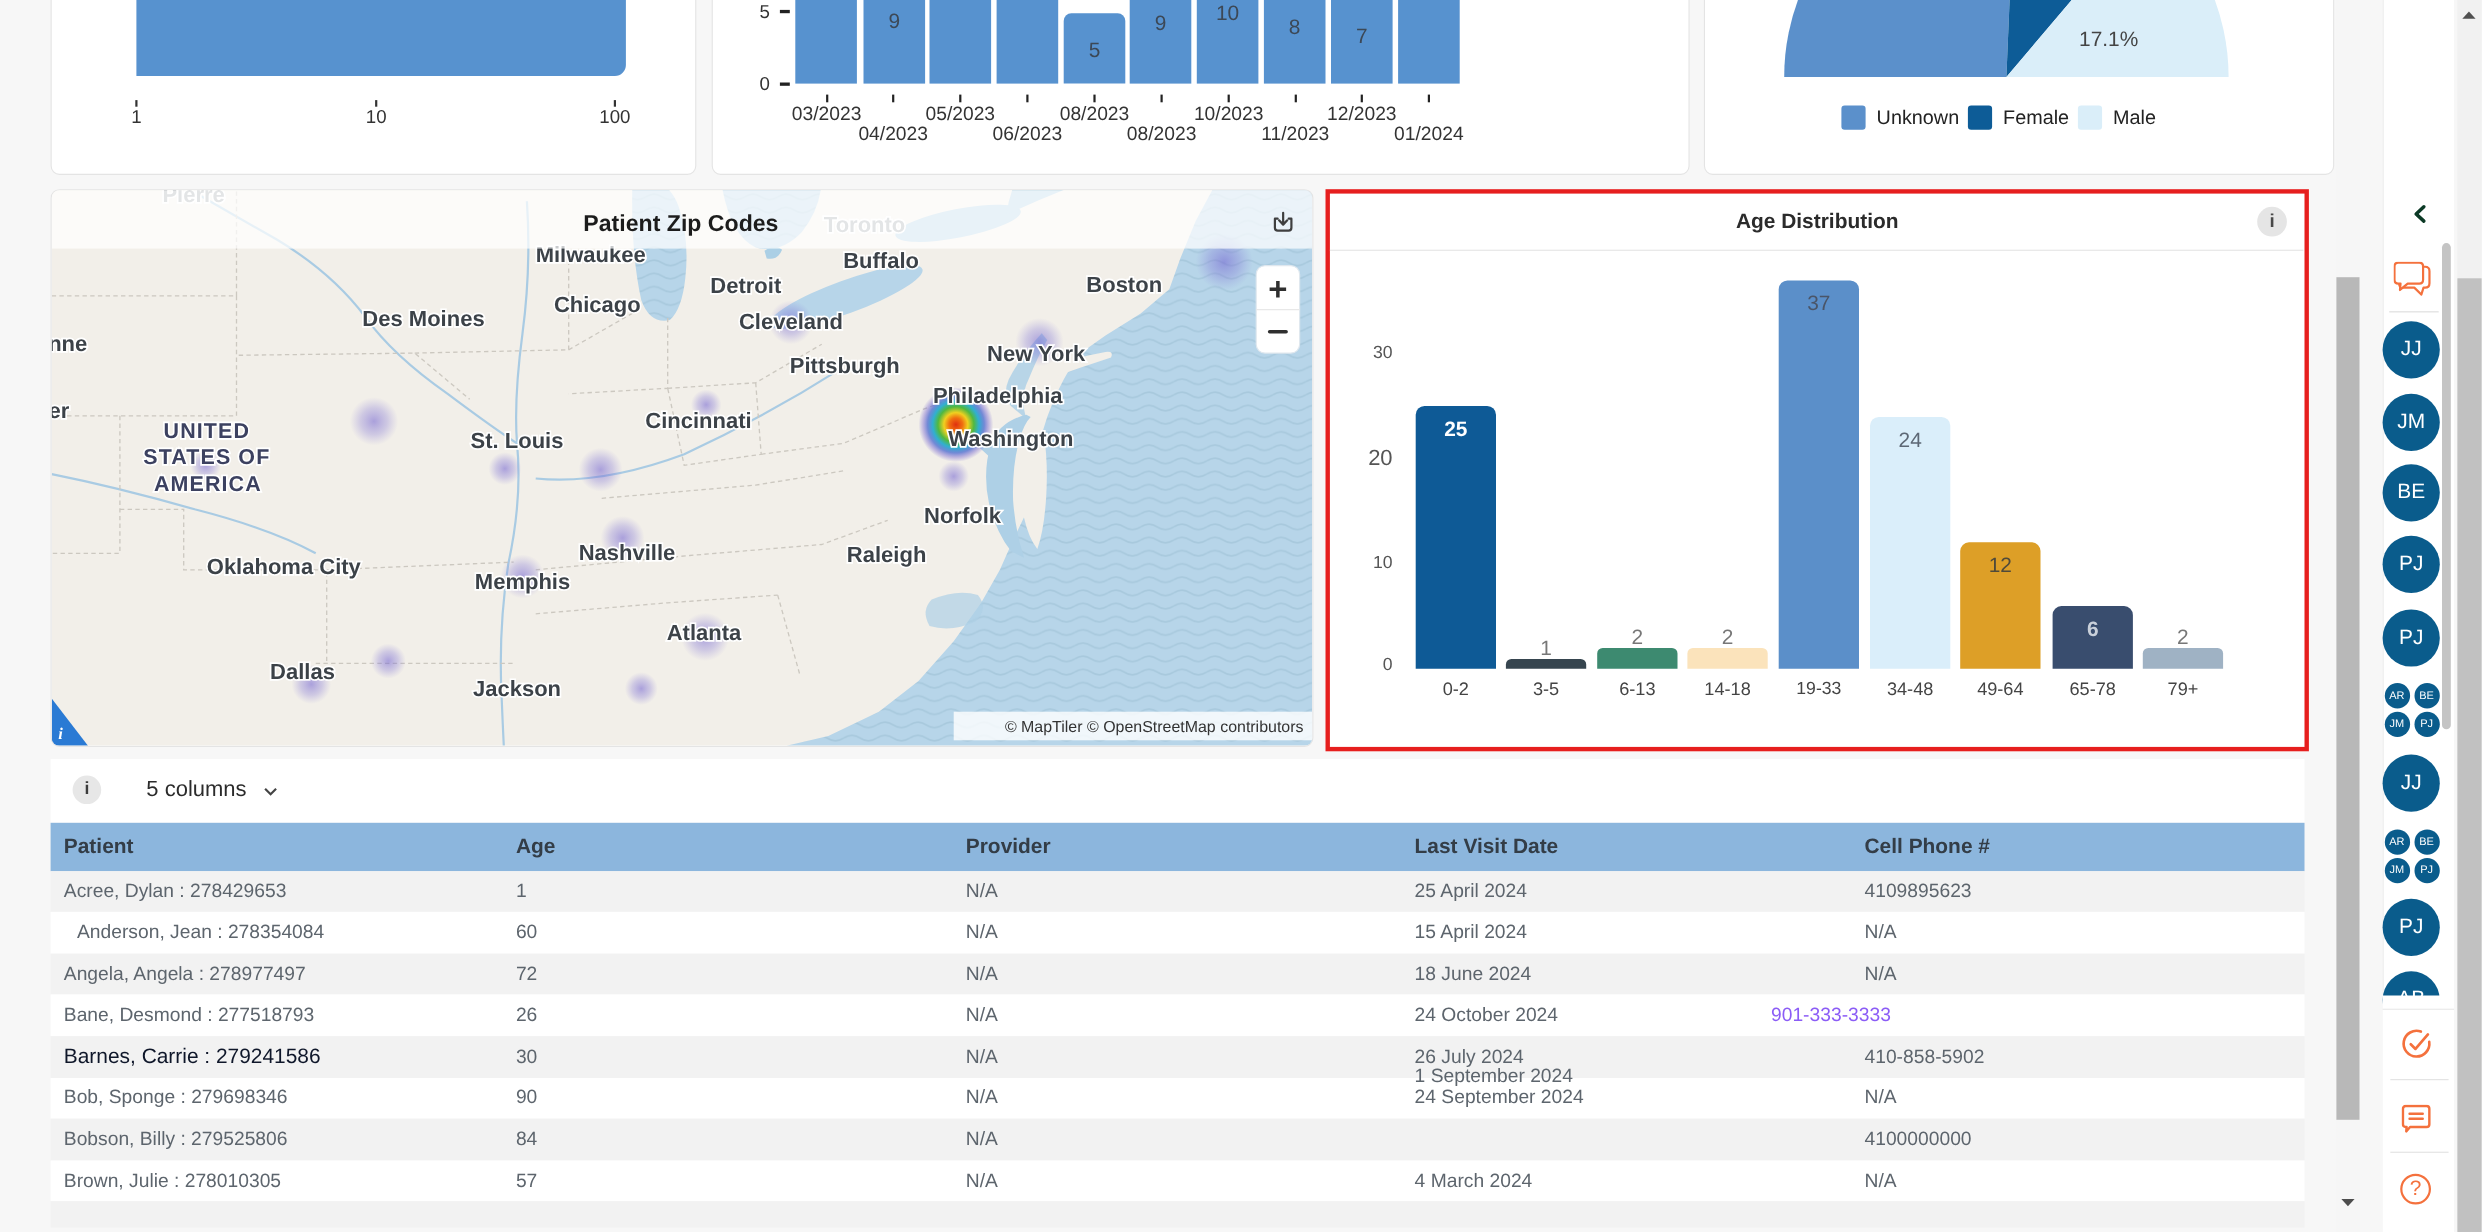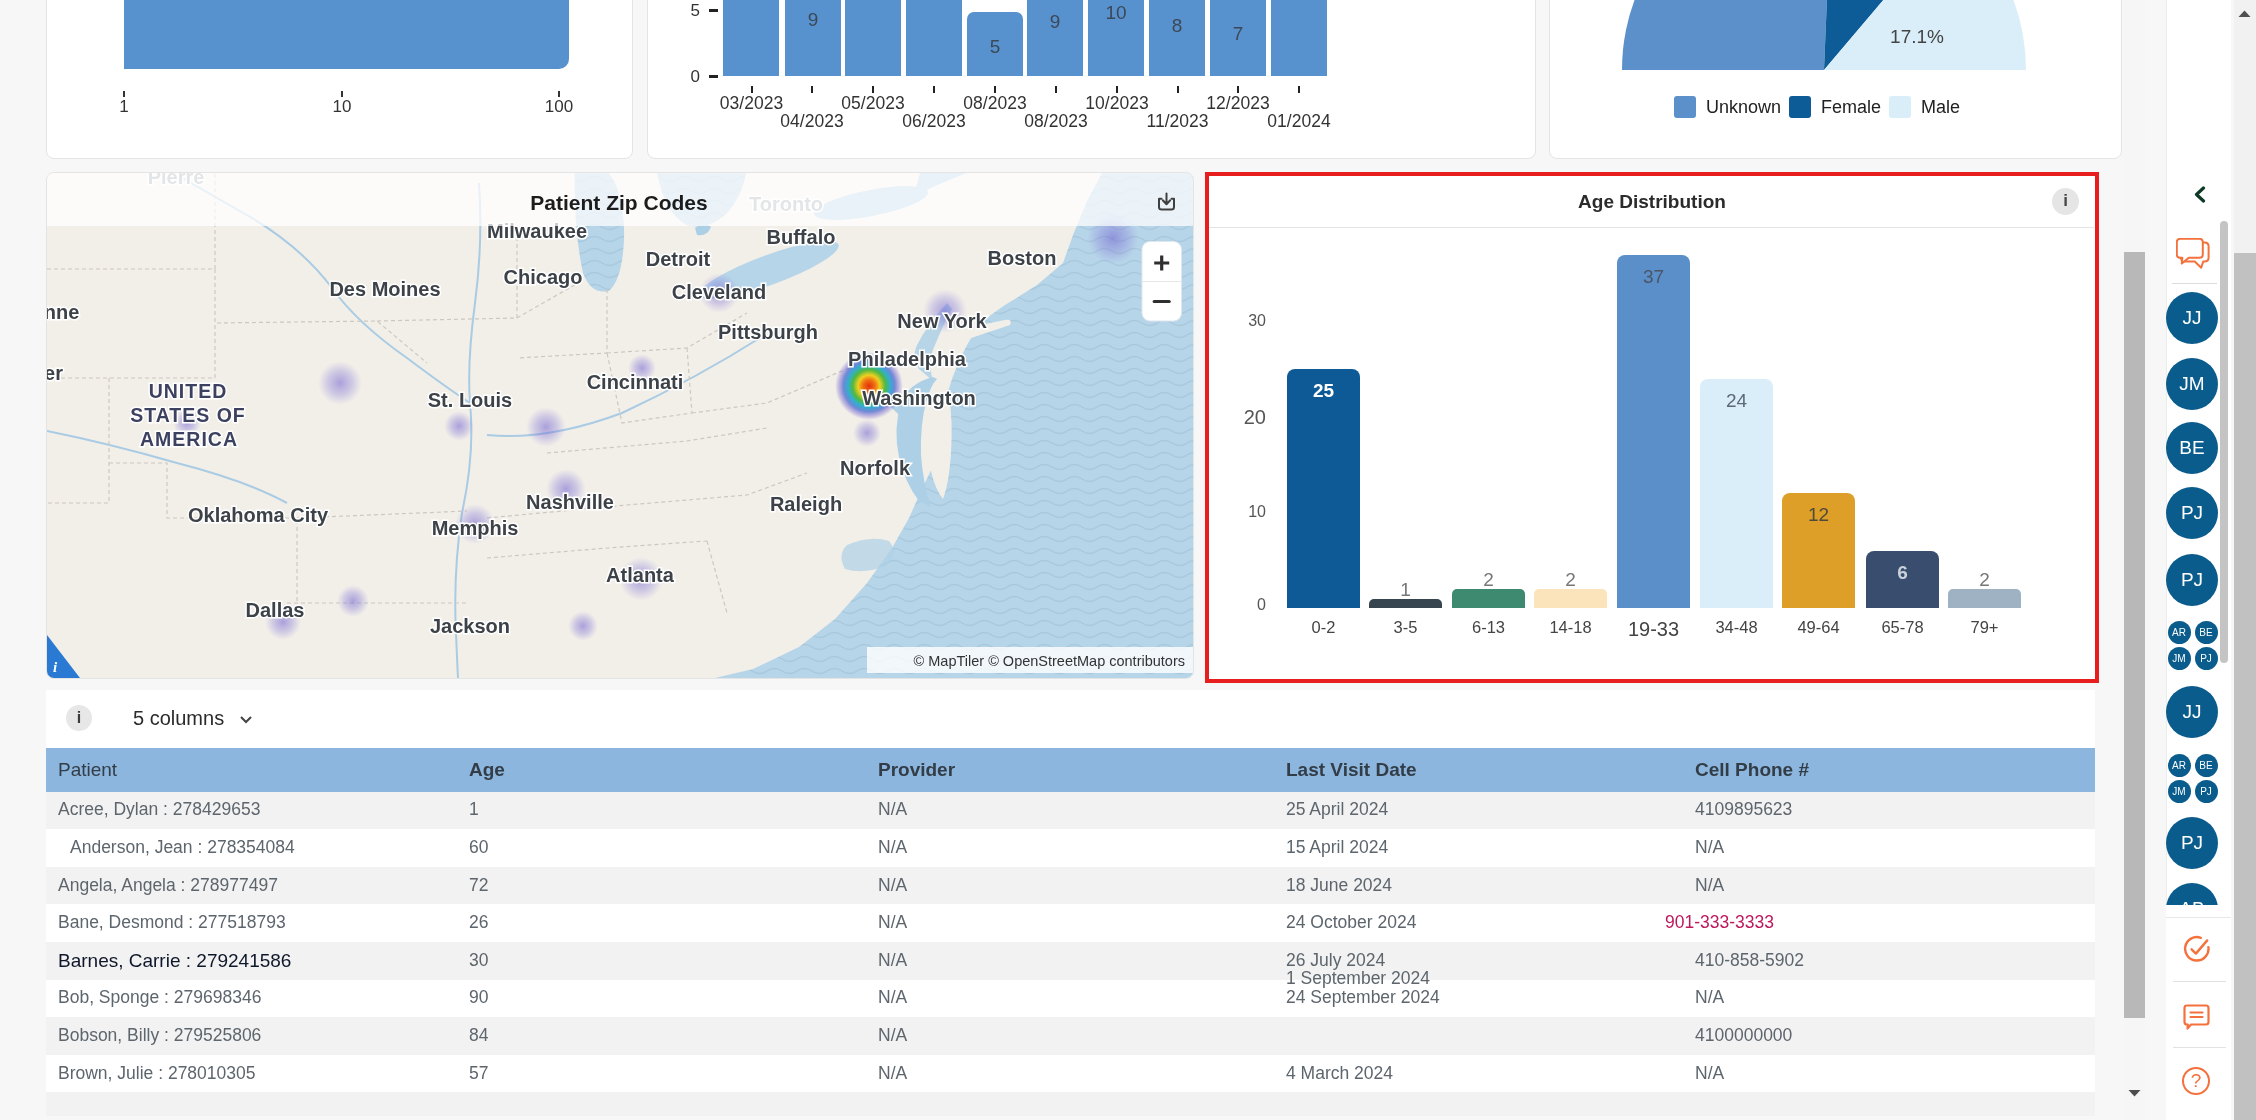--- a/index.html
+++ b/index.html
@@ -219,42 +219,42 @@
 <div class="lbl" style="left:1369px;top:578.5px;width:73px;text-align:center;font-size:19px;color:#777;">1</div>
 <div class="lbl" style="left:1359px;top:618px;width:93px;text-align:center;font-size:16.5px;color:#444;">3-5</div>
 <div class="abs" style="left:1452px;top:588.9px;width:73px;height:19.1px;background:#3d8a70;border-radius:5px 5px 0 0;"></div>
 <div class="lbl" style="left:1452px;top:568.9px;width:73px;text-align:center;font-size:19px;color:#777;">2</div>
 <div class="lbl" style="left:1442px;top:618px;width:93px;text-align:center;font-size:16.5px;color:#444;">6-13</div>
 <div class="abs" style="left:1534px;top:588.9px;width:73px;height:19.1px;background:#fbe3bb;border-radius:5px 5px 0 0;"></div>
 <div class="lbl" style="left:1534px;top:568.9px;width:73px;text-align:center;font-size:19px;color:#777;">2</div>
 <div class="lbl" style="left:1524px;top:618px;width:93px;text-align:center;font-size:16.5px;color:#444;">14-18</div>
 <div class="abs" style="left:1617px;top:254.6px;width:73px;height:353.4px;background:#5b8fc9;border-radius:8px 8px 0 0;"></div>
 <div class="lbl" style="left:1617px;top:265.6px;width:73px;text-align:center;font-size:19px;color:#4a5568;">37</div>
-<div class="lbl" style="left:1607px;top:618px;width:93px;text-align:center;font-size:20px;color:#444;">19-33</div>
+<div class="lbl" style="left:1607px;top:618px;width:93px;text-align:center;font-size:16px;color:#444;">19-33</div>
 <div class="abs" style="left:1700px;top:378.8px;width:73px;height:229.2px;background:#daeefa;border-radius:8px 8px 0 0;"></div>
 <div class="lbl" style="left:1700px;top:389.8px;width:73px;text-align:center;font-size:19px;color:#5d6875;">24</div>
 <div class="lbl" style="left:1690px;top:618px;width:93px;text-align:center;font-size:16.5px;color:#444;">34-48</div>
 <div class="abs" style="left:1782px;top:493.4px;width:73px;height:114.6px;background:#dd9f27;border-radius:8px 8px 0 0;"></div>
 <div class="lbl" style="left:1782px;top:504.4px;width:73px;text-align:center;font-size:19px;color:#4f4a3a;">12</div>
 <div class="lbl" style="left:1772px;top:618px;width:93px;text-align:center;font-size:16.5px;color:#444;">49-64</div>
 <div class="abs" style="left:1866px;top:550.7px;width:73px;height:57.3px;background:#394d6e;border-radius:8px 8px 0 0;"></div>
 <div class="lbl" style="left:1866px;top:561.7px;width:73px;text-align:center;font-size:19px;font-weight:bold;color:#c9d0da;">6</div>
 <div class="lbl" style="left:1856px;top:618px;width:93px;text-align:center;font-size:16.5px;color:#444;">65-78</div>
 <div class="abs" style="left:1948px;top:588.9px;width:73px;height:19.1px;background:#9fb2c4;border-radius:5px 5px 0 0;"></div>
 <div class="lbl" style="left:1948px;top:568.9px;width:73px;text-align:center;font-size:19px;color:#777;">2</div>
 <div class="lbl" style="left:1938px;top:618px;width:93px;text-align:center;font-size:16.5px;color:#444;">79+</div>
 
 <div class="abs" style="left:46px;top:690px;width:2049px;height:58px;background:#fff;"></div>
 <div class="abs" style="left:66px;top:705px;width:26px;height:26px;border-radius:50%;background:#e7e7e7;text-align:center;font-size:16px;color:#3c3c3c;line-height:25px;font-weight:bold;">i</div>
 <div class="lbl" style="left:133px;top:707px;font-size:20px;color:#2b2b2b;">5 columns</div>
 <svg class="abs" style="left:239px;top:715px;" width="14" height="10" viewBox="0 0 14 10">
       <path d="M2,2 L7,7 L12,2" stroke="#444" stroke-width="2" fill="none"></path>
     </svg>
 <div class="abs" style="left:46px;top:748px;width:2049px;height:43.5px;background:#8cb6dd;"></div>
-<div class="lbl" style="left:58px;top:759px;font-size:19px;font-weight:normal;color:#333d47;">Patient</div>
+<div class="lbl" style="left:58px;top:759px;font-size:19px;font-weight:bold;color:#333d47;">Patient</div>
 <div class="lbl" style="left:469px;top:759px;font-size:19px;font-weight:bold;color:#333d47;">Age</div>
 <div class="lbl" style="left:878px;top:759px;font-size:19px;font-weight:bold;color:#333d47;">Provider</div>
 <div class="lbl" style="left:1286px;top:759px;font-size:19px;font-weight:bold;color:#333d47;">Last Visit Date</div>
 <div class="lbl" style="left:1695px;top:759px;font-size:19px;font-weight:bold;color:#333d47;">Cell Phone #</div>
 <div class="abs" style="left:46px;top:791.6px;width:2049px;height:37.6px;background:#f2f2f2;"></div>
 <div class="lbl" style="left:58px;top:799.4px;font-size:17.5px;color:#5d656d;">Acree, Dylan : 278429653</div>
 <div class="lbl" style="left:469px;top:799.4px;font-size:17.5px;color:#5d656d;">1</div>
 <div class="lbl" style="left:878px;top:799.4px;font-size:17.5px;color:#5d656d;">N/A</div>
 <div class="lbl" style="left:1286px;top:799.4px;font-size:17.5px;color:#5d656d;">25 April 2024</div>
 <div class="lbl" style="left:1695px;top:799.4px;font-size:17.5px;color:#5d656d;">4109895623</div>
@@ -268,21 +268,21 @@
 <div class="lbl" style="left:58px;top:874.6px;font-size:17.5px;color:#5d656d;">Angela, Angela : 278977497</div>
 <div class="lbl" style="left:469px;top:874.6px;font-size:17.5px;color:#5d656d;">72</div>
 <div class="lbl" style="left:878px;top:874.6px;font-size:17.5px;color:#5d656d;">N/A</div>
 <div class="lbl" style="left:1286px;top:874.6px;font-size:17.5px;color:#5d656d;">18 June 2024</div>
 <div class="lbl" style="left:1695px;top:874.6px;font-size:17.5px;color:#5d656d;">N/A</div>
 <div class="abs" style="left:46px;top:904.4px;width:2049px;height:37.6px;background:#ffffff;"></div>
 <div class="lbl" style="left:58px;top:912.2px;font-size:17.5px;color:#5d656d;">Bane, Desmond : 277518793</div>
 <div class="lbl" style="left:469px;top:912.2px;font-size:17.5px;color:#5d656d;">26</div>
 <div class="lbl" style="left:878px;top:912.2px;font-size:17.5px;color:#5d656d;">N/A</div>
 <div class="lbl" style="left:1286px;top:912.2px;font-size:17.5px;color:#5d656d;">24 October 2024</div>
-<div class="lbl" style="left:1665px;top:912.2px;font-size:17.5px;color:#be185d;">901-333-3333</div>
+<div class="lbl" style="left:1610px;top:912.2px;font-size:17.5px;color:#8b5cf6;">901-333-3333</div>
 <div class="abs" style="left:46px;top:942.0px;width:2049px;height:37.6px;background:#f2f2f2;"></div>
 <div class="lbl" style="left:58px;top:949.8px;font-size:19px;color:#0f172a;text-align:right;">Barnes, Carrie : 279241586</div>
 <div class="lbl" style="left:469px;top:949.8px;font-size:17.5px;color:#5d656d;">30</div>
 <div class="lbl" style="left:878px;top:949.8px;font-size:17.5px;color:#5d656d;">N/A</div>
 <div class="lbl" style="left:1286px;top:949.8px;font-size:17.5px;color:#5d656d;">26 July 2024</div>
 <div class="lbl" style="left:1695px;top:949.8px;font-size:17.5px;color:#5d656d;">410-858-5902</div>
 <div class="abs" style="left:46px;top:979.6px;width:2049px;height:37.6px;background:#ffffff;"></div>
 <div class="lbl" style="left:58px;top:987.4px;font-size:17.5px;color:#5d656d;">Bob, Sponge : 279698346</div>
 <div class="lbl" style="left:469px;top:987.4px;font-size:17.5px;color:#5d656d;">90</div>
 <div class="lbl" style="left:878px;top:987.4px;font-size:17.5px;color:#5d656d;">N/A</div>

